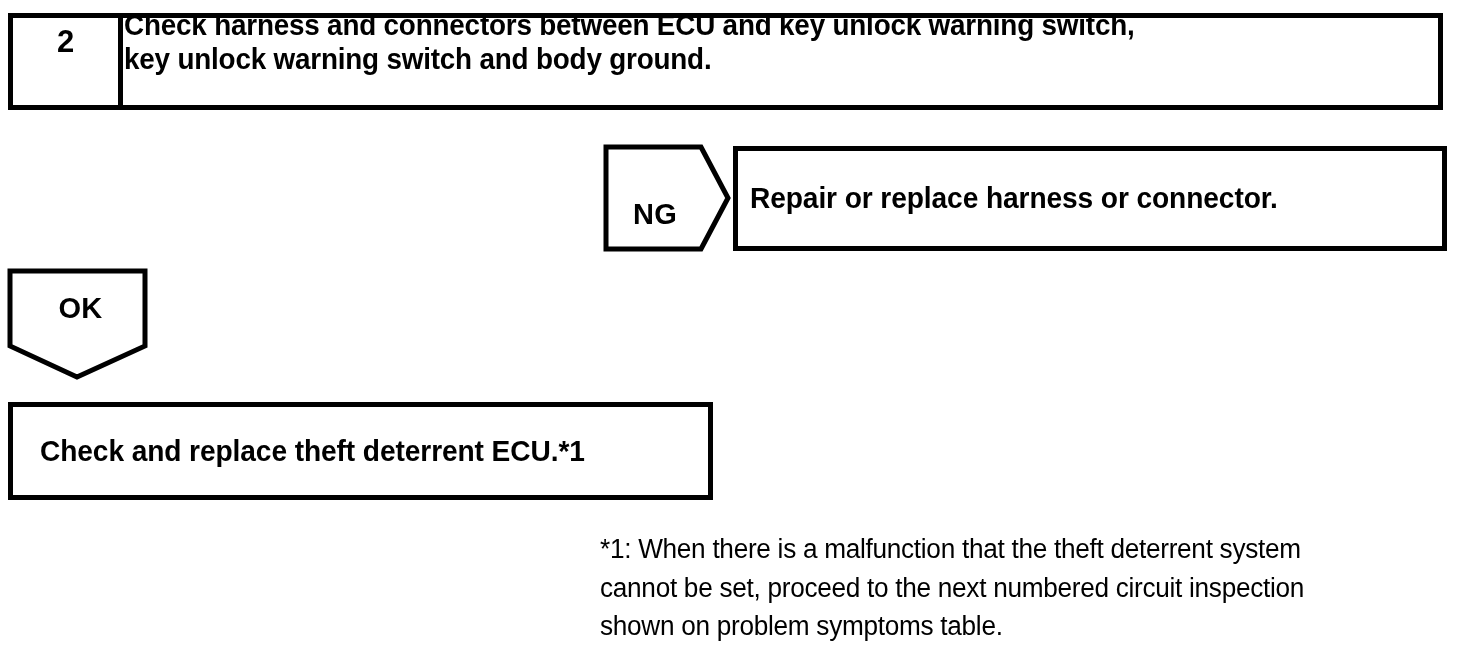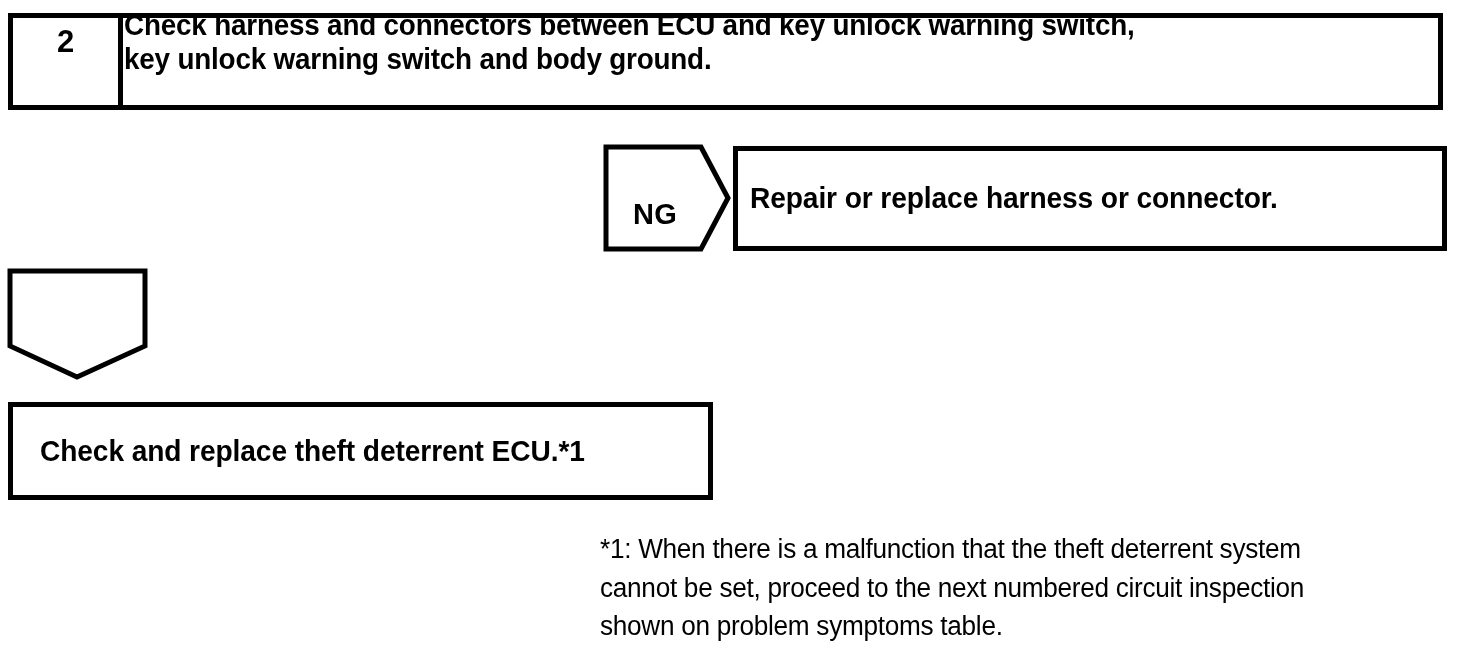--- a/index.html
+++ b/index.html
@@ -212,20 +212,21 @@
   <div class="ng-label">NG</div>
 
   <div class="repair-box"></div>
   <div class="repair-text">Repair or replace harness or connector.</div>
 
   <div class="ok-shape">
     <svg viewBox="0 0 145 112" xmlns="http://www.w3.org/2000/svg">
       <polygon points="4,3 139,3 139,78 71,109 4,78" fill="#ffffff" stroke="#000000" stroke-width="5" stroke-linejoin="miter"></polygon>
     </svg>
   </div>
+  <div class="ok-label">OK</div>
 
   <div class="result-box"></div>
   <div class="result-text">Check and replace theft deterrent ECU.*1</div>
 
   <div class="footnote">*1: When there is a malfunction that the theft deterrent system
 cannot be set, proceed to the next numbered circuit inspection
 shown on problem symptoms table.</div>
 
 </div>
 

